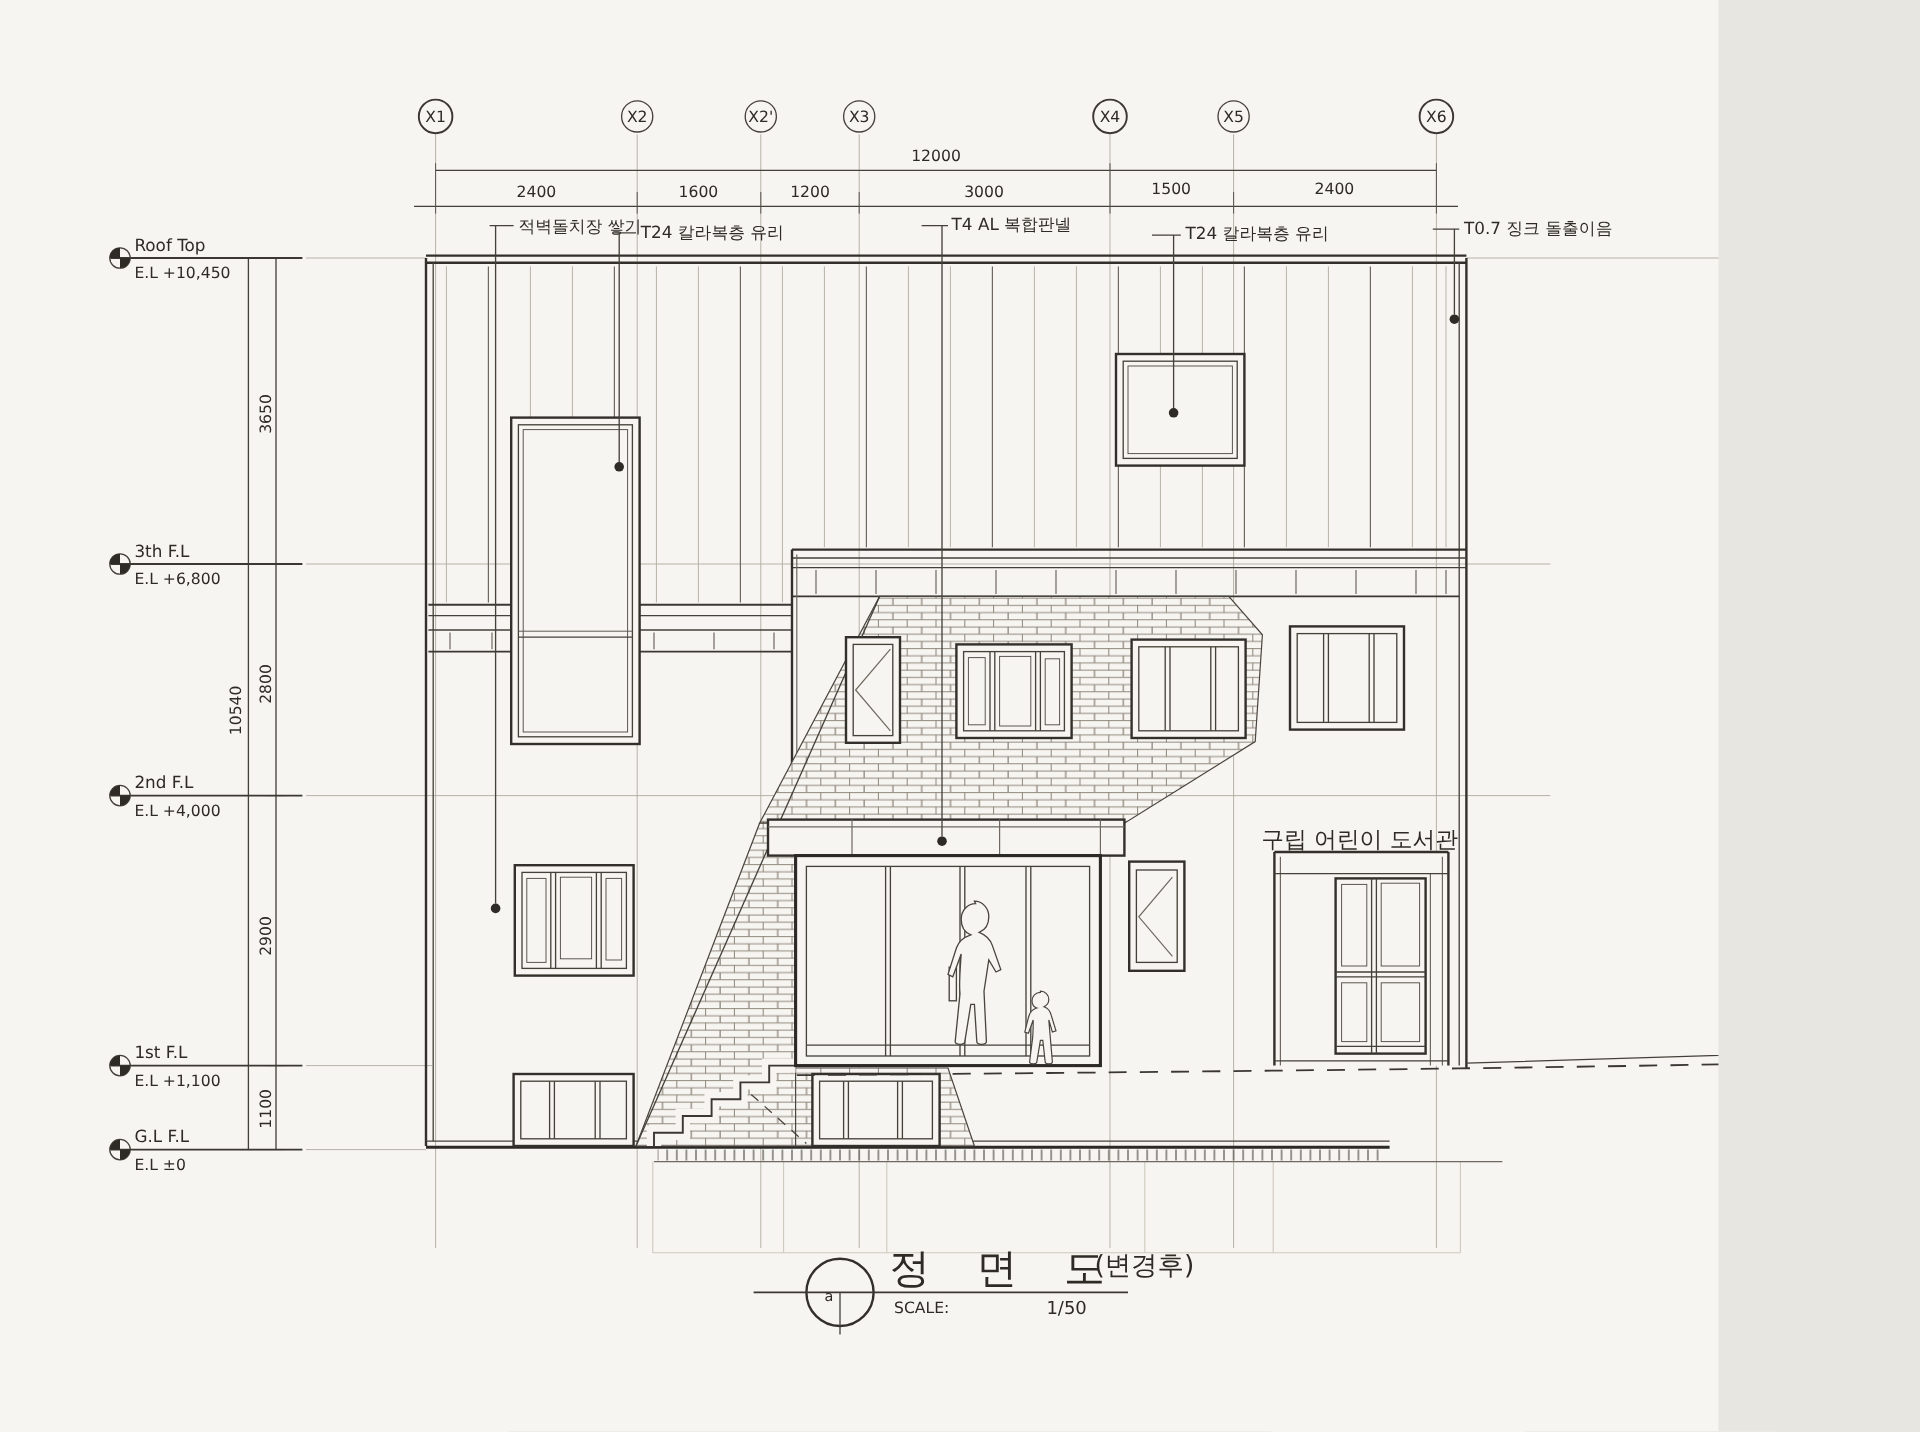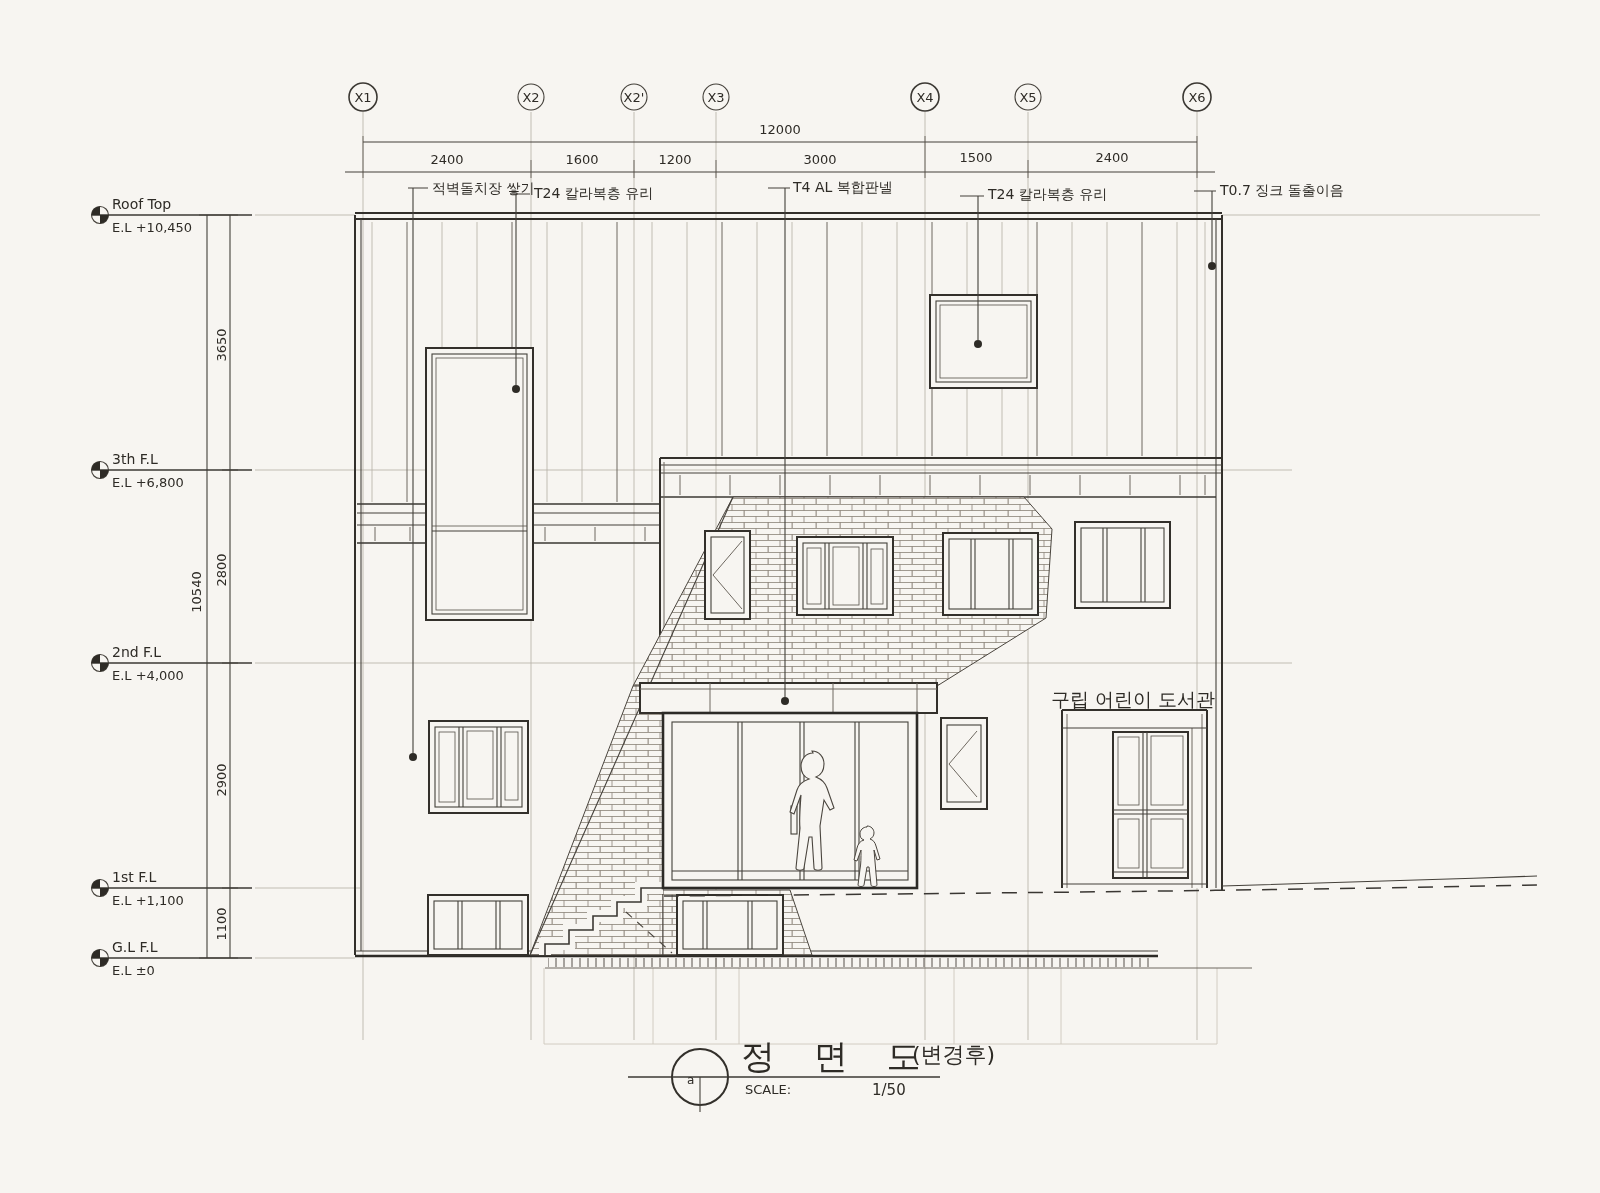--- a/index.html
+++ b/index.html
@@ -1,16 +1,16 @@
 <!DOCTYPE html>
 <html><head>
 <meta charset="utf-8">
 <style>
   html,body{margin:0;padding:0;background:#e8e6e1;}
-  .sheet{width:1600px;height:1193px;background:#f7f5f1;position:relative;overflow:hidden;}
+  .sheet{width:1432px;height:1193px;background:#f7f5f1;position:relative;overflow:hidden;}
   svg{display:block}
   text{fill:#2e2b26;font-family:"DejaVu Sans",sans-serif;}.t12{font-size:12px}.t13{font-size:13px}
   .t14{font-size:14px}.t15{font-size:15px}.t19{font-size:19px}
   .t22{font-size:22px}.t34{font-size:34px;letter-spacing:14px}
   .mid{text-anchor:middle}
   .s1{stroke:#44403a;stroke-width:1.1;fill:none}
   .s15{stroke:#3b3833;stroke-width:1.6;fill:none}
   .s2{stroke:#33302b;stroke-width:2;fill:none}
   .s3{stroke:#2c2a26;stroke-width:2.6;fill:none}
   .sw05{stroke:#55504a;stroke-width:.8;fill:none}

